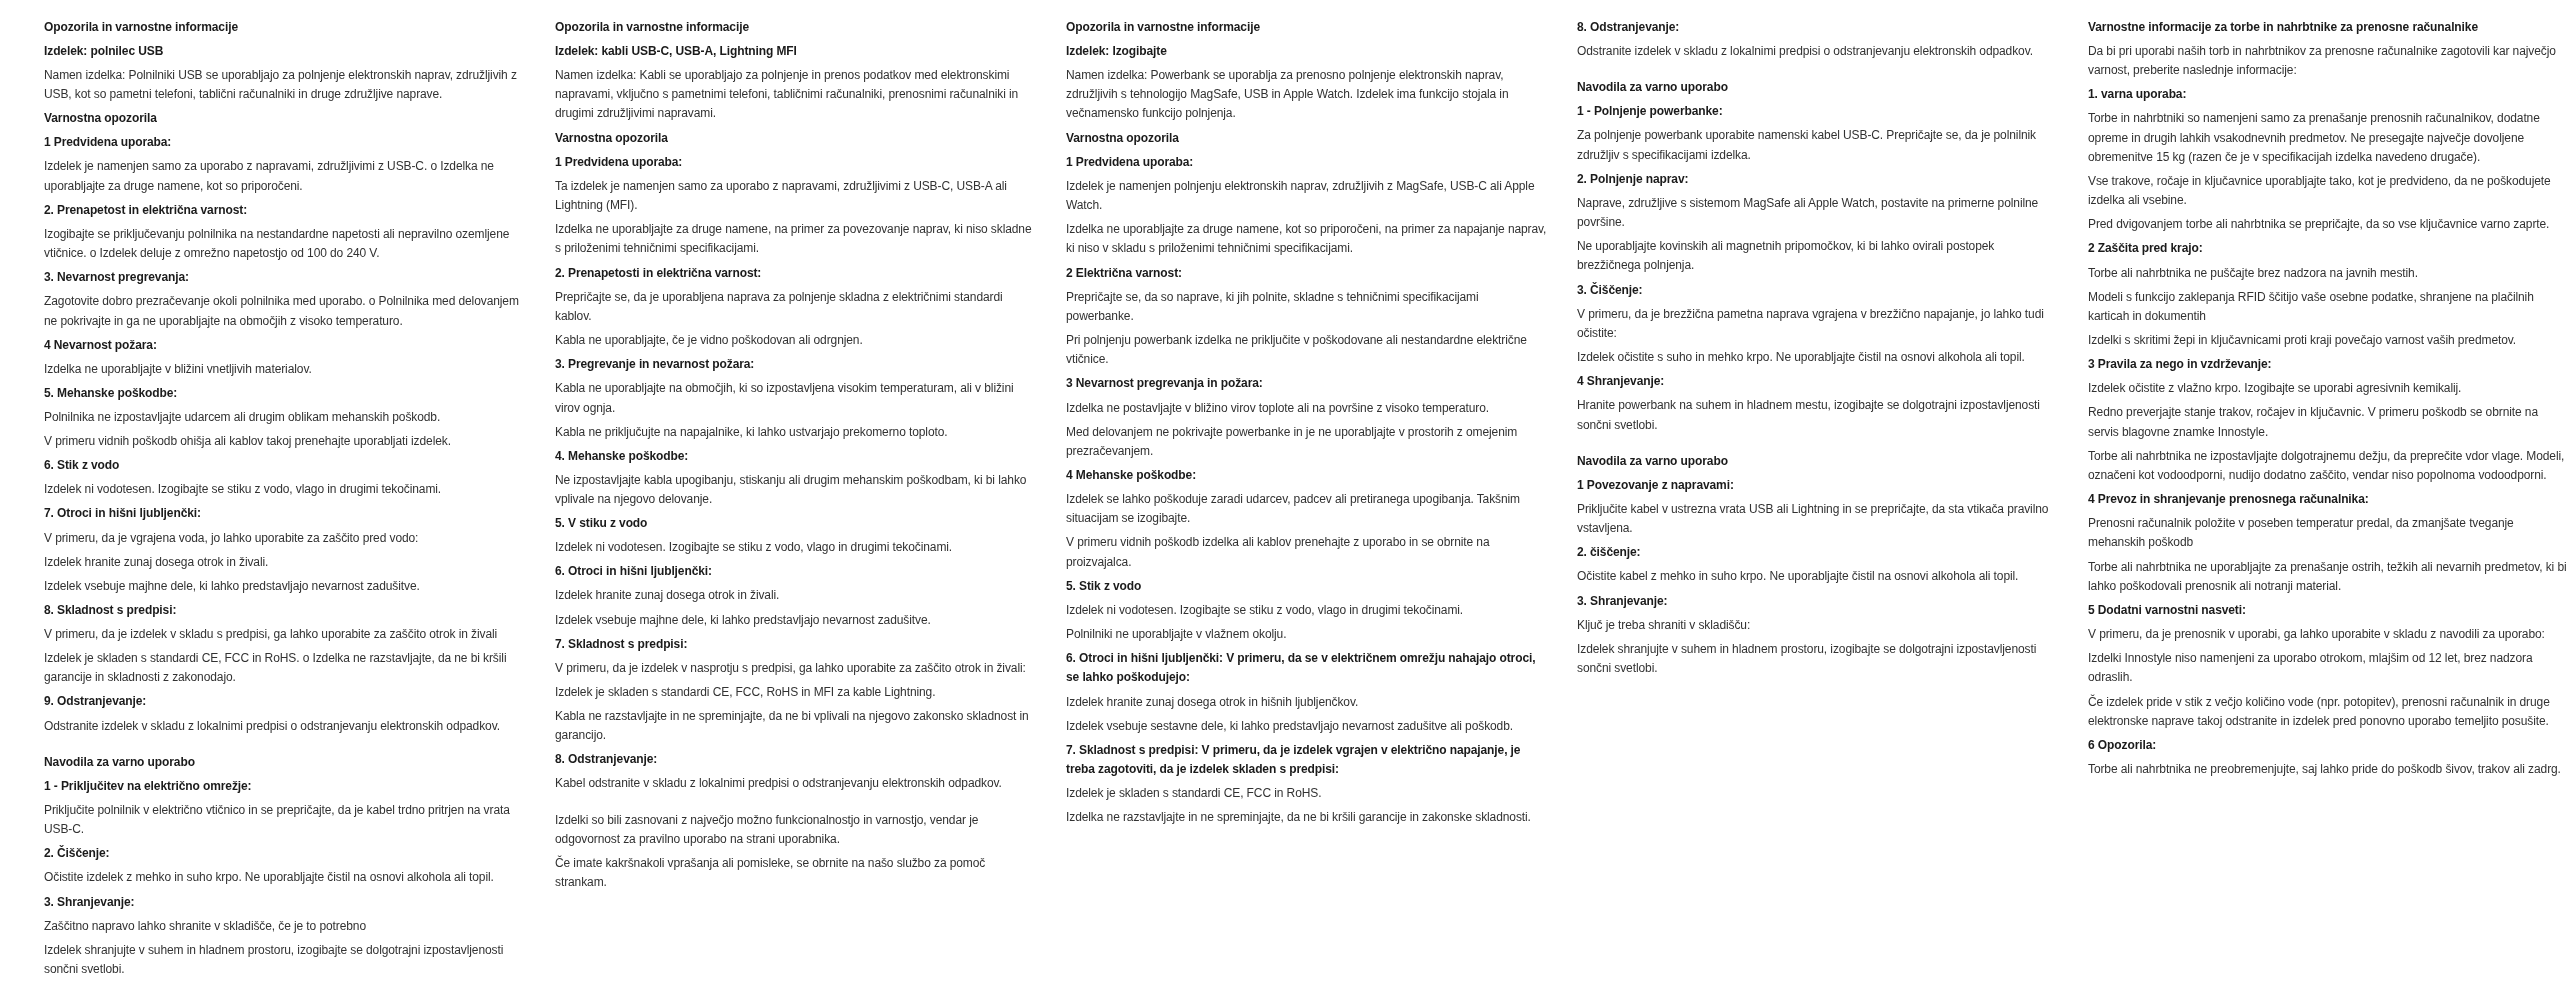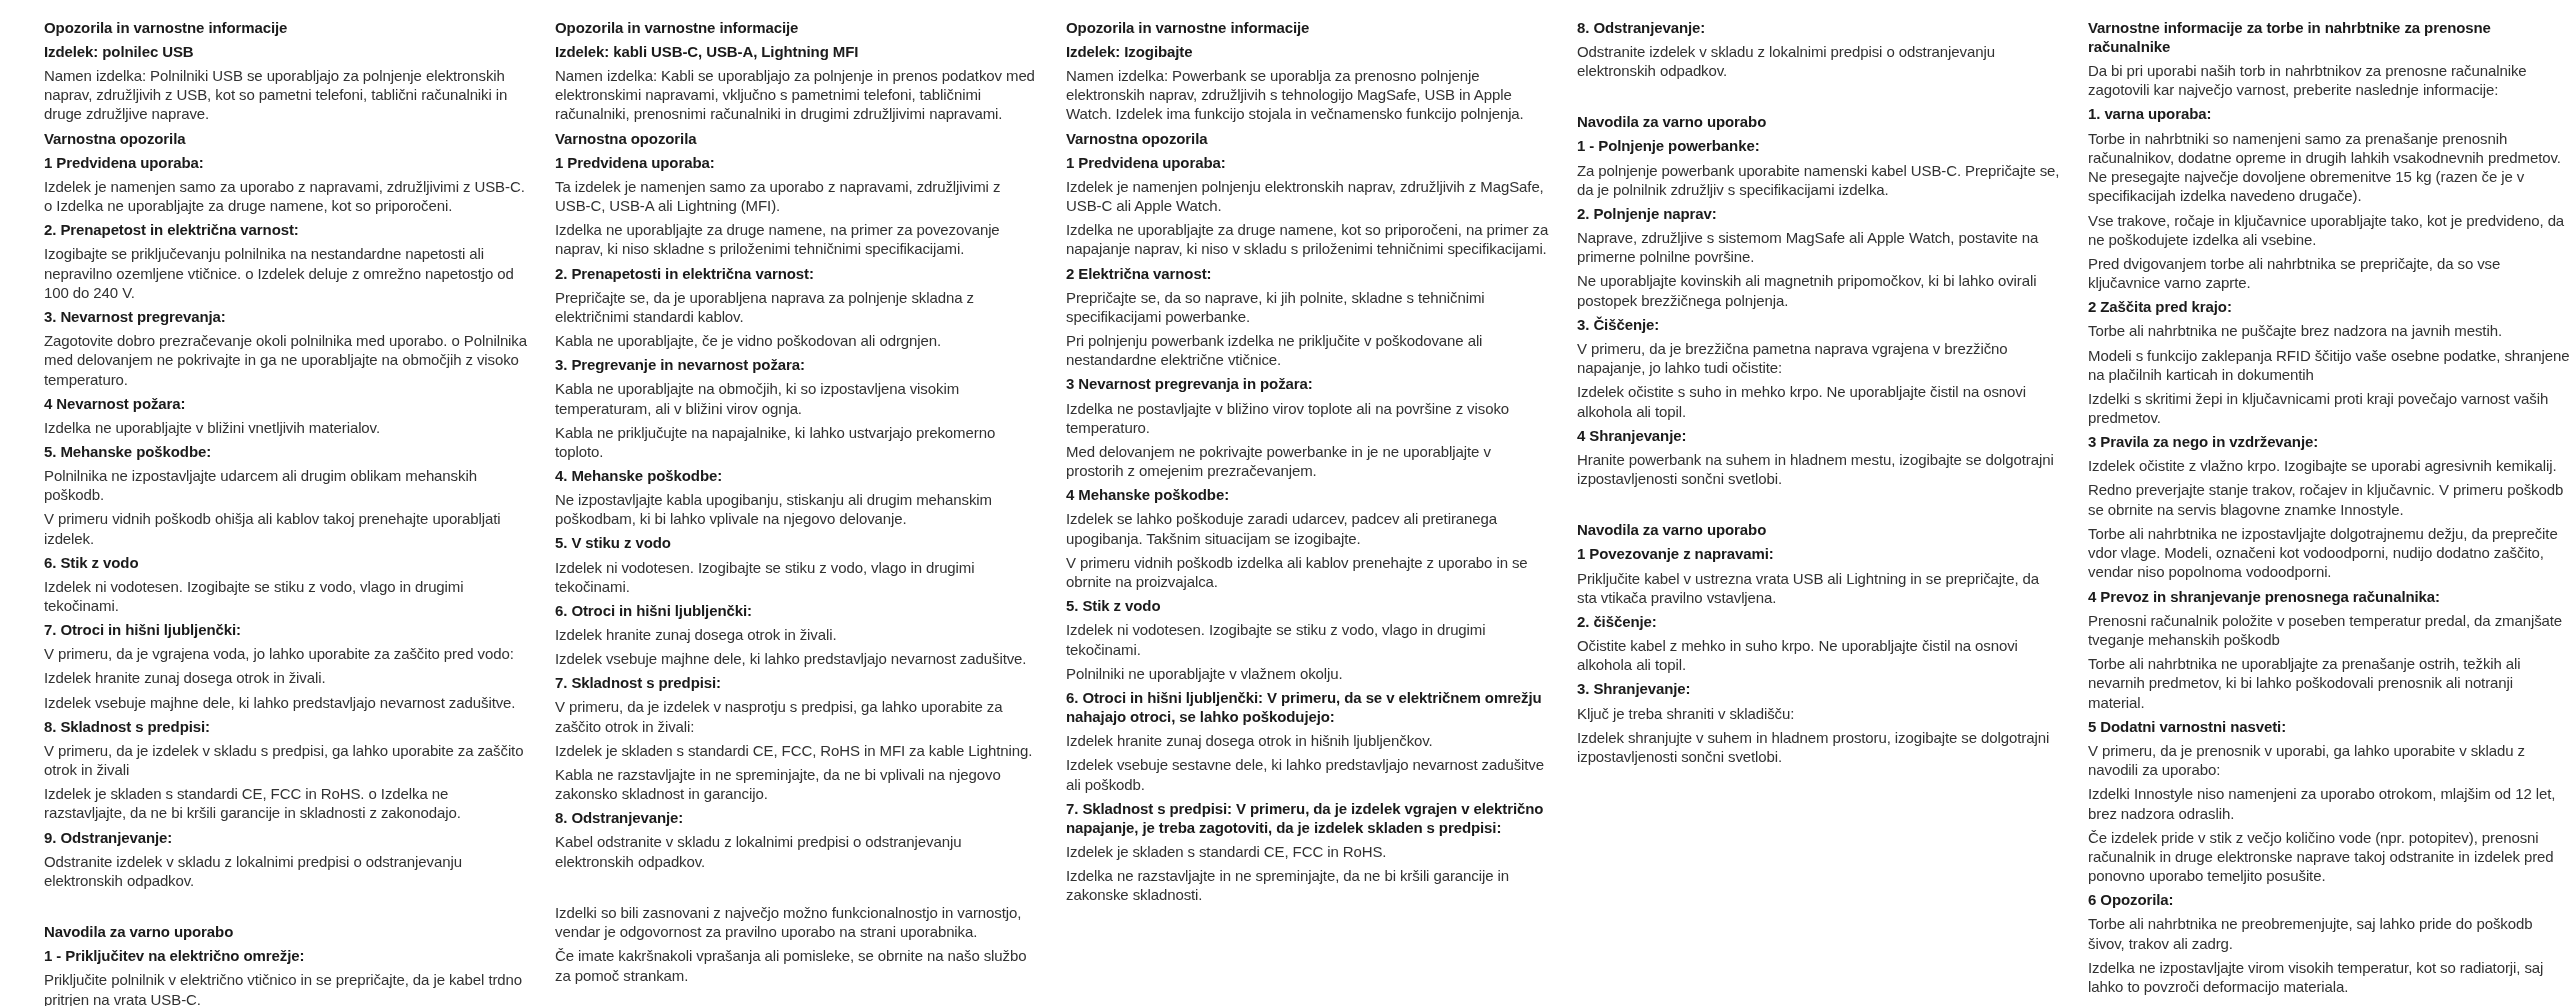--- a/index.html
+++ b/index.html
@@ -5,30 +5,30 @@
   html, body { margin: 0; padding: 0; background: #ffffff; }
   .page {
     width: 2576px;
     height: 1006px;
     box-sizing: border-box;
     padding: 17.7px 8px 0 44px;
     display: flex;
     gap: 28px;
     background: #ffffff;
     font-family: "Liberation Sans", sans-serif;
-    font-size: 15px;
+    font-size: 12px;
     line-height: 19.3px;
     letter-spacing: -0.1px;
     color: #323232;
     overflow: hidden;
   }
   .column { flex: 0 0 483px; width: 483px; }
   .h { font-weight: 700; color: #1b1b1b; margin: 0 0 4.8px 0; }
   .p { margin: 0 0 4.8px 0; }
-  .gap { margin-top: 32px; }
+  .gap { margin-top: 17px; }
 </style>
 </head>
 <body>
 
 <div class="page">
 
   <div style="display:contents"><div class="column">
         <div class="h">Opozorila in varnostne informacije</div>
         <div class="h">Izdelek: polnilec USB</div>
         <div class="p">Namen izdelka: Polnilniki USB se uporabljajo za polnjenje elektronskih naprav, združljivih z USB, kot so pametni telefoni, tablični računalniki in druge združljive naprave.</div>
@@ -157,16 +157,15 @@
         <div class="p">Torbe ali nahrbtnika ne izpostavljajte dolgotrajnemu dežju, da preprečite vdor vlage. Modeli, označeni kot vodoodporni, nudijo dodatno zaščito, vendar niso popolnoma vodoodporni.</div>
         <div class="h">4 Prevoz in shranjevanje prenosnega računalnika:</div>
         <div class="p">Prenosni računalnik položite v poseben temperatur predal, da zmanjšate tveganje mehanskih poškodb</div>
         <div class="p">Torbe ali nahrbtnika ne uporabljajte za prenašanje ostrih, težkih ali nevarnih predmetov, ki bi lahko poškodovali prenosnik ali notranji material.</div>
         <div class="h">5 Dodatni varnostni nasveti:</div>
         <div class="p">V primeru, da je prenosnik v uporabi, ga lahko uporabite v skladu z navodili za uporabo:</div>
         <div class="p">Izdelki Innostyle niso namenjeni za uporabo otrokom, mlajšim od 12 let, brez nadzora odraslih.</div>
         <div class="p">Če izdelek pride v stik z večjo količino vode (npr. potopitev), prenosni računalnik in druge elektronske naprave takoj odstranite in izdelek pred ponovno uporabo temeljito posušite.</div>
         <div class="h">6 Opozorila:</div>
         <div class="p">Torbe ali nahrbtnika ne preobremenjujte, saj lahko pride do poškodb šivov, trakov ali zadrg.</div>
-        <div class="p">Izdelka ne izpostavljajte virom visokih temperatur, kot so radiatorji, saj lahko to povzroči deformacijo materiala.</div>
       </div></div>
 </div>
 
 
 </body></html>

